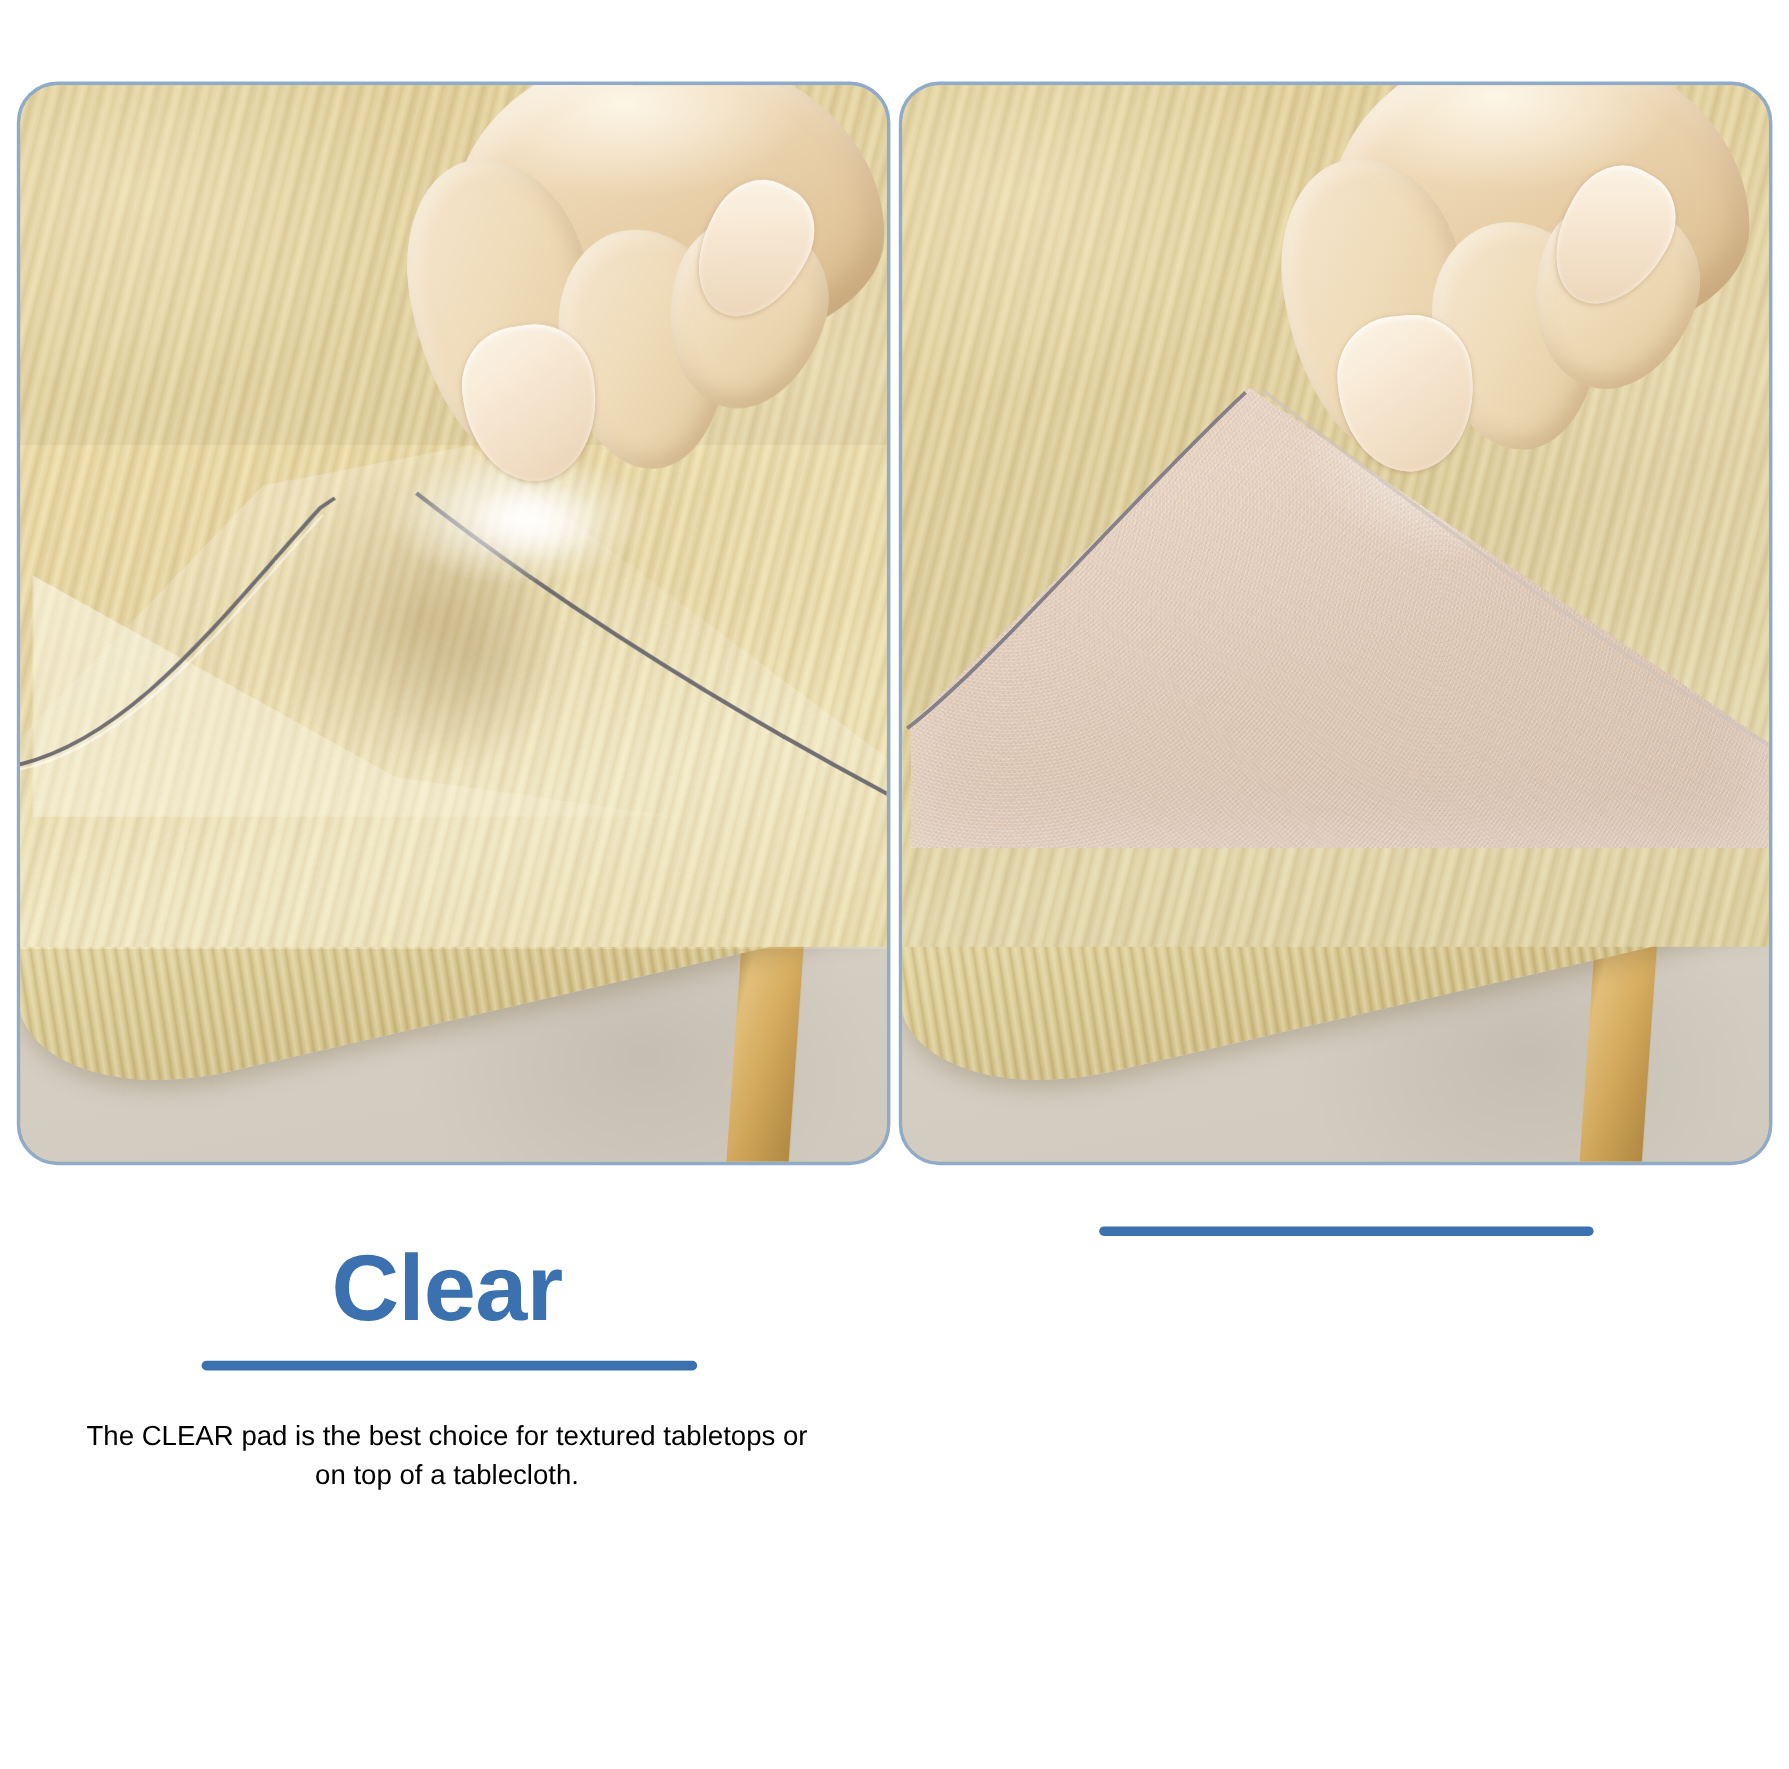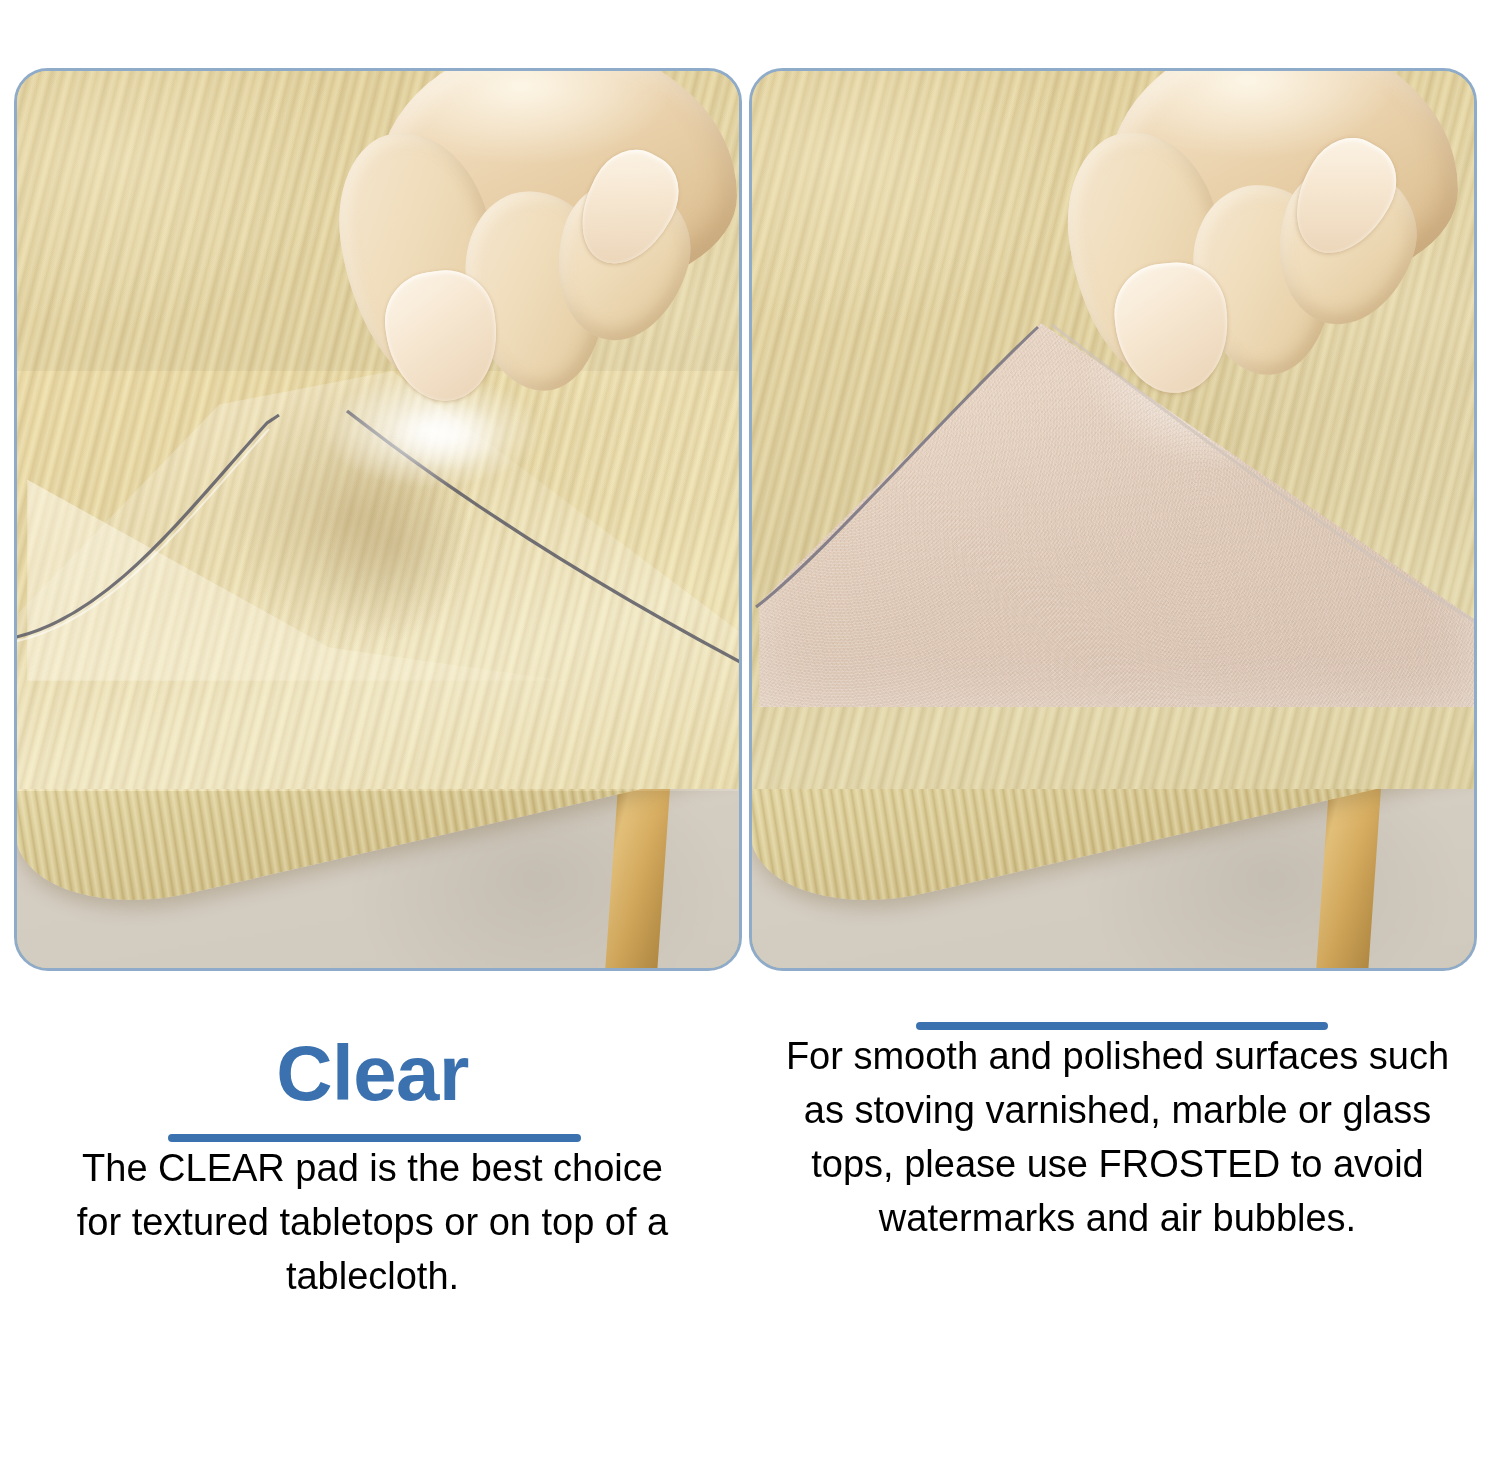--- a/index.html
+++ b/index.html
@@ -268,23 +268,24 @@
     height: 8px;
     border-radius: 4px;
     background: #3a71ae;
     margin-top: 22px;
   }
   .rule-left  { width: 413px; margin-left: 4px; }
   .rule-right { width: 412px; margin-left: 8px; }
 
   .caption-body {
     color: #000000;
-    font-size: 38px;
+    font-size: 23px;
     line-height: 1.42;
     text-align: center;
+    margin-top: 38px;
   }
   .body-left  { width: 630px; }
   .body-right { width: 700px; }
 </style>
 </head>
 <body>
 
 <div class="page">
 
   <div class="panels">
@@ -352,18 +353,17 @@
   <div class="captions">
 
     <div class="caption-col">
       <div class="caption-title">Clear</div>
       <div class="caption-rule rule-left"></div>
       <div class="caption-body body-left">The CLEAR pad is the best choice for textured tabletops or on top of a tablecloth.</div>
     </div>
 
     <div class="caption-col">
       <div class="caption-rule rule-right"></div>
-      <div class="caption-body body-right">For smooth and polished surfaces such as stoving varnished, marble or glass tops, please use FROSTED to avoid watermarks and air bubbles.</div>
     </div>
 
   </div>
 
 </div>
 
 </body></html>

